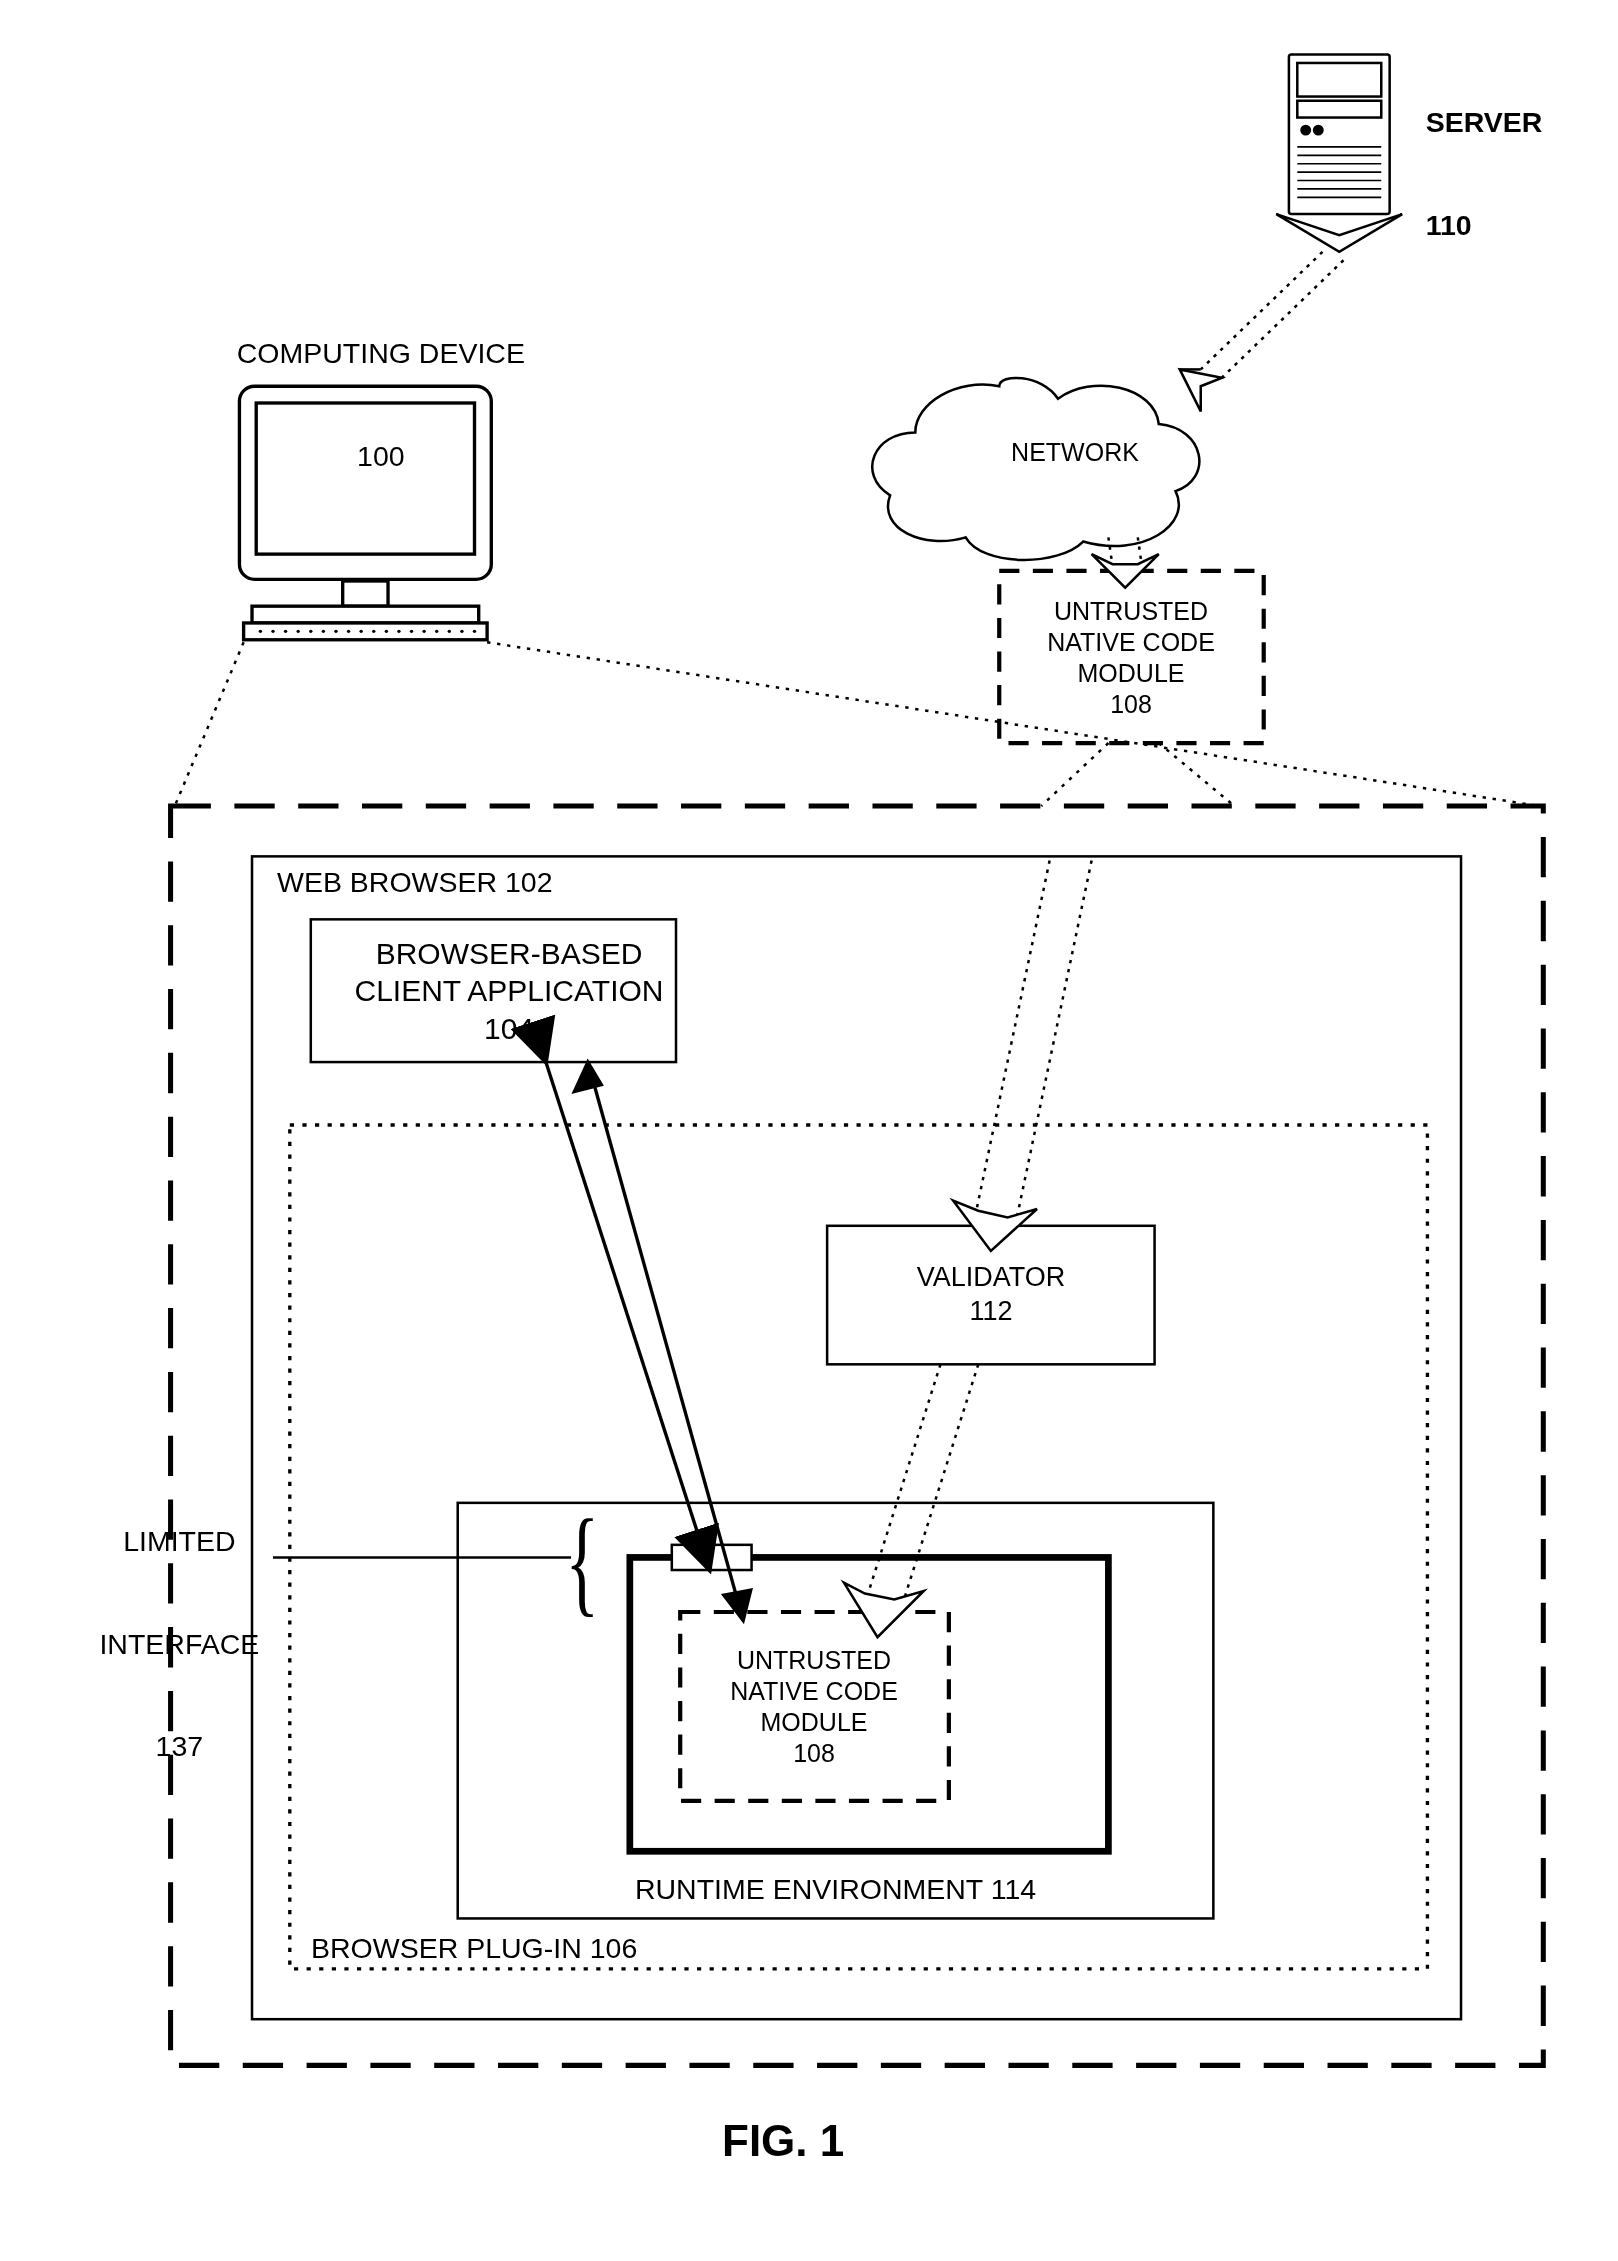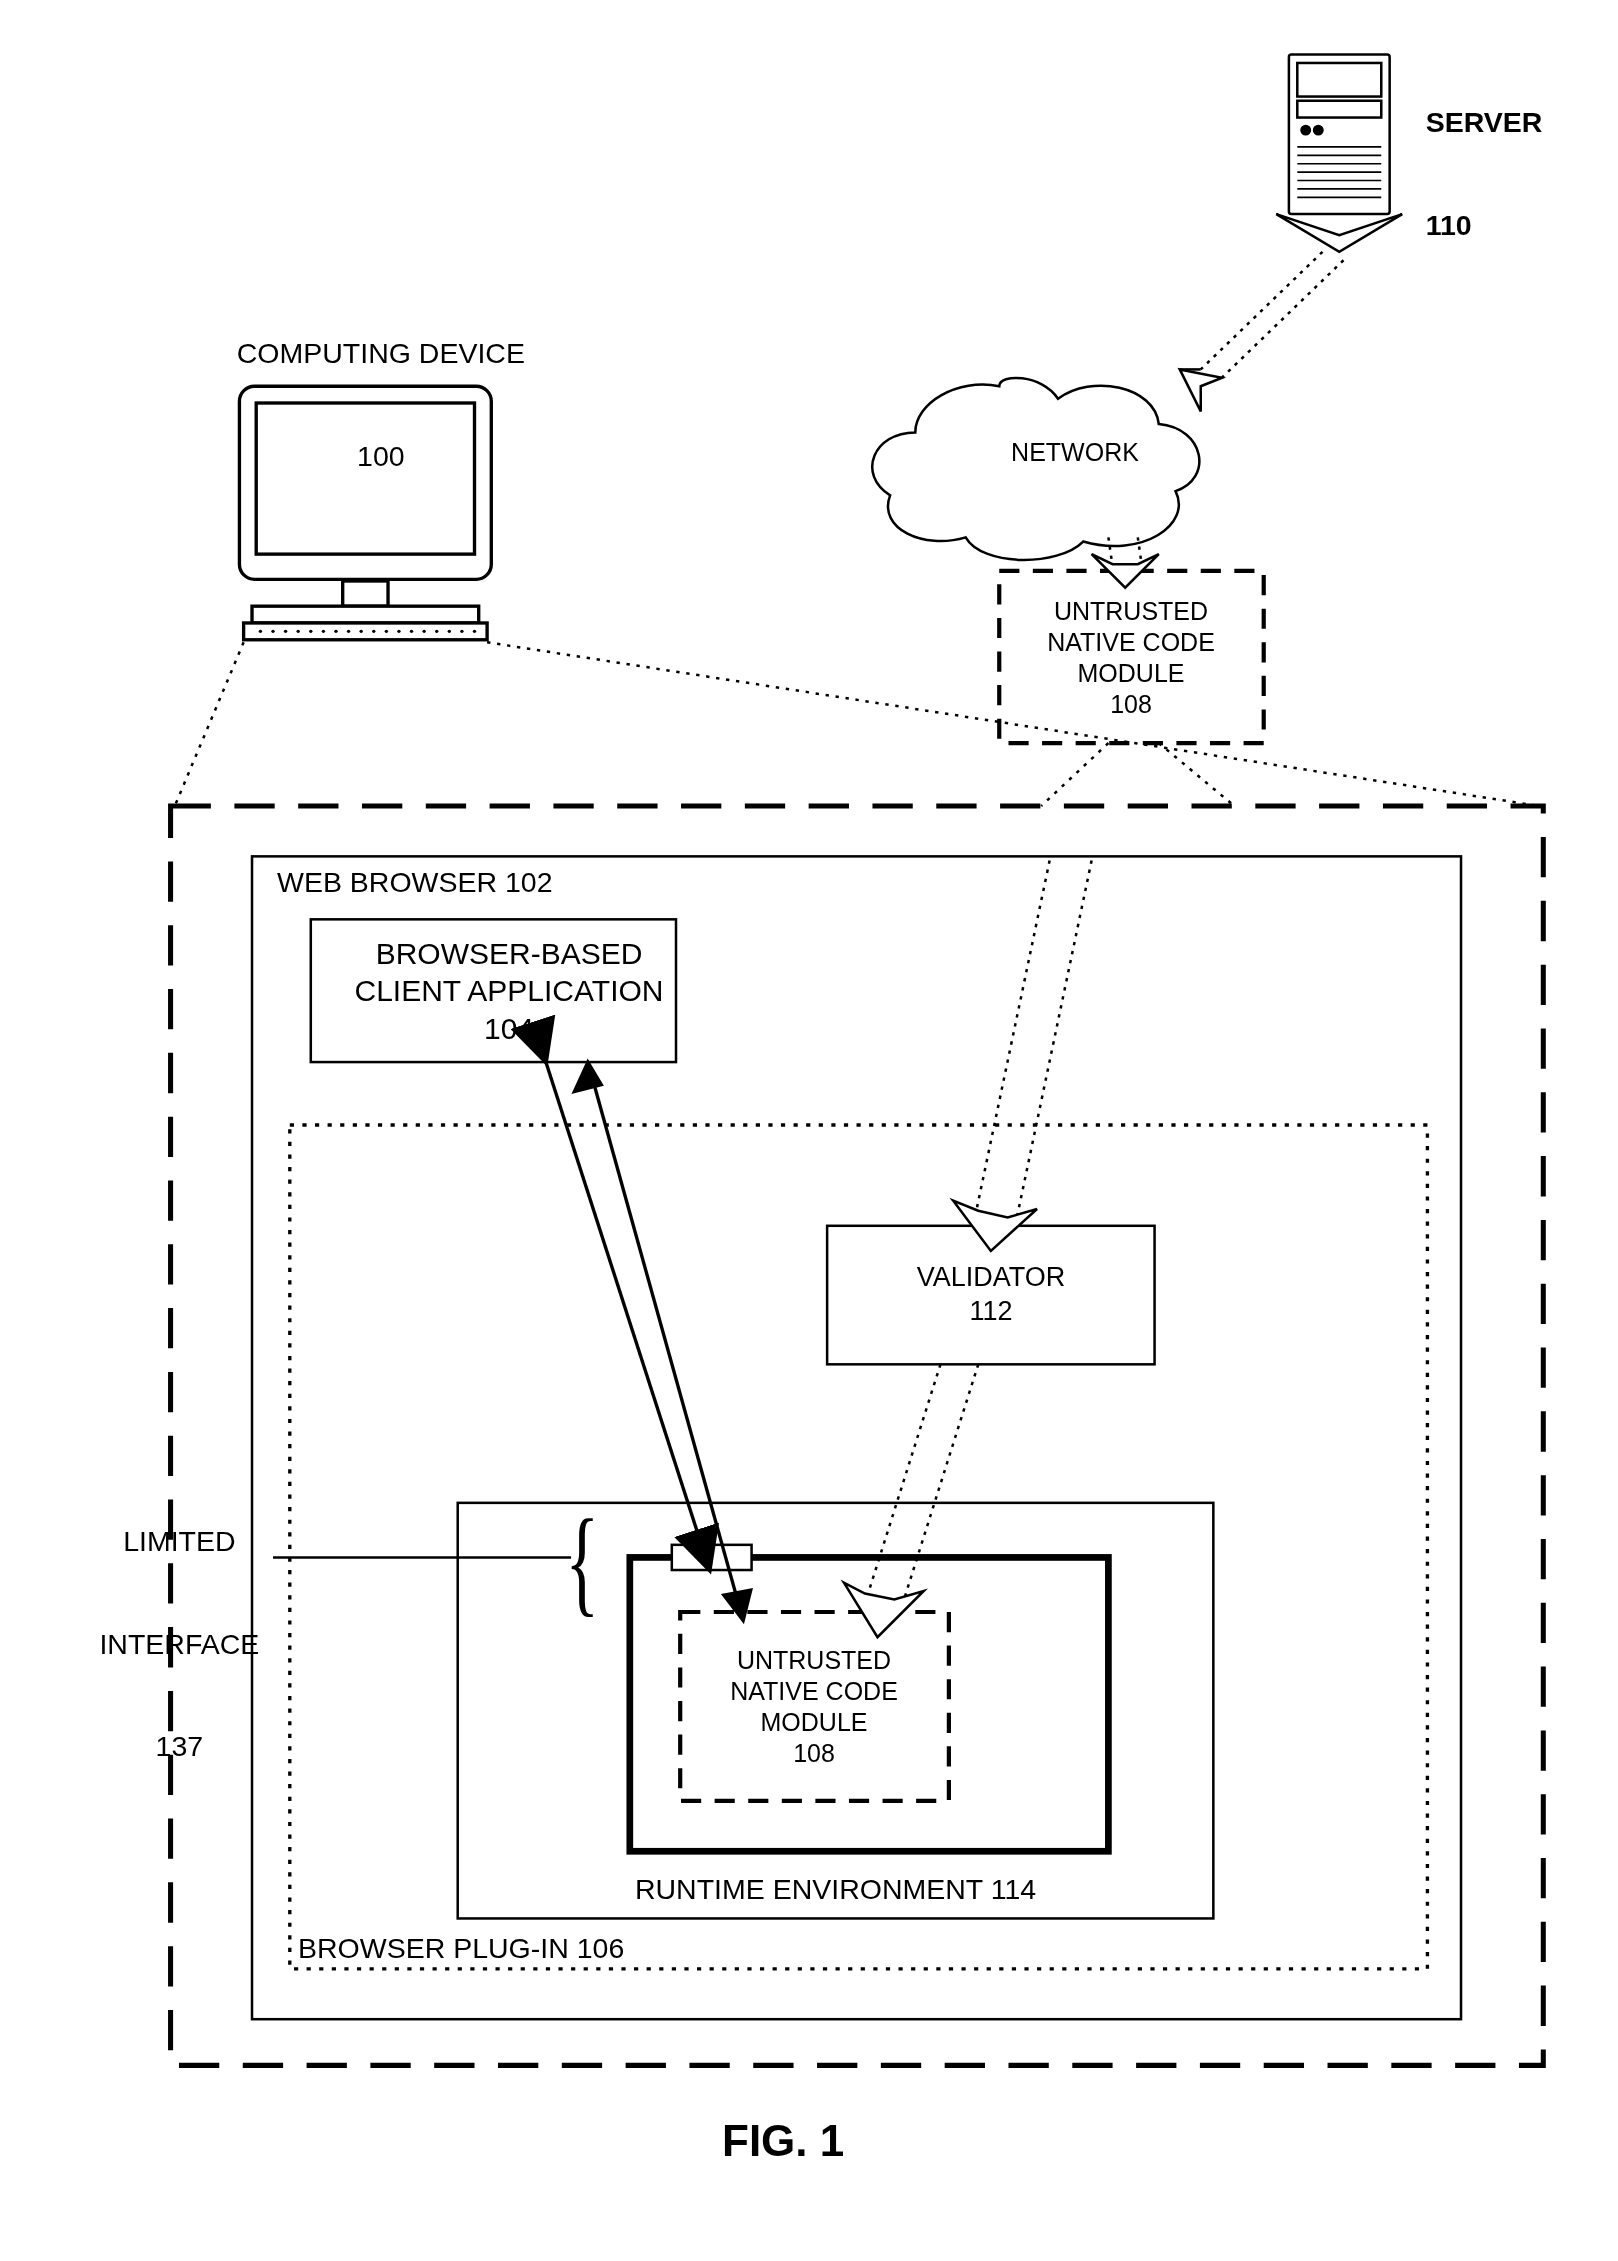--- a/index.html
+++ b/index.html
@@ -232,21 +232,21 @@
     <span>104</span>
   </div>
 
   <div class="box" style="left:830px; top:1230px; width:322px; height:130px; background:transparent;">
     <span>VALIDATOR</span>
     <span>112</span>
   </div>
 
   <div class="label" style="left:483px; top:1872px; width:705px;">RUNTIME ENVIRONMENT 114</div>
 
-  <div class="label" style="left:298px; top:1931px; text-align:left;">BROWSER PLUG-IN 106</div>
+  <div class="label" style="left:311px; top:1931px; text-align:left;">BROWSER PLUG-IN 106</div>
 
   <div class="box" style="left:684px; top:1619px; width:260px; height:176px; background:transparent; font-size:25px;">
     <span>UNTRUSTED</span>
     <span>NATIVE CODE</span>
     <span>MODULE</span>
     <span>108</span>
   </div>
 
   <div class="label" style="left:67px; top:1490px; width:193px;">
     <span>LIMITED</span>

